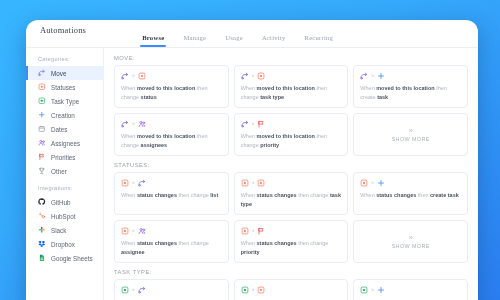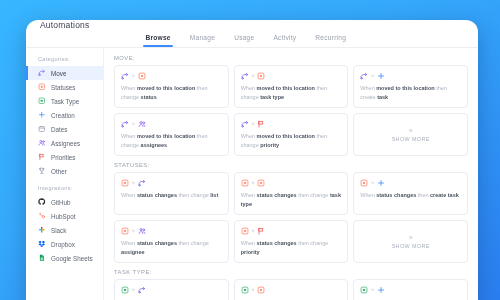--- a/index.html
+++ b/index.html
@@ -24,24 +24,25 @@
     overflow: hidden;
     display: flex;
     flex-direction: column;
   }
 
   
   #window-header {
     height: 28px;
     flex: 0 0 28px;
     display: flex;
-    align-items: flex-start;
+    align-items: center;
     border-bottom: 1px solid #ebeef2;
     padding: 0 14px;
     position: relative;
+    font-family: Liberation Serif, serif;
   }
   #page-title {
     font-size: 8.5px;
     color: #3d4250;
     letter-spacing: .2px;
     padding-bottom: 7px;
     flex: 0 0 auto;
   }
   #tab-bar {
     display: flex;

